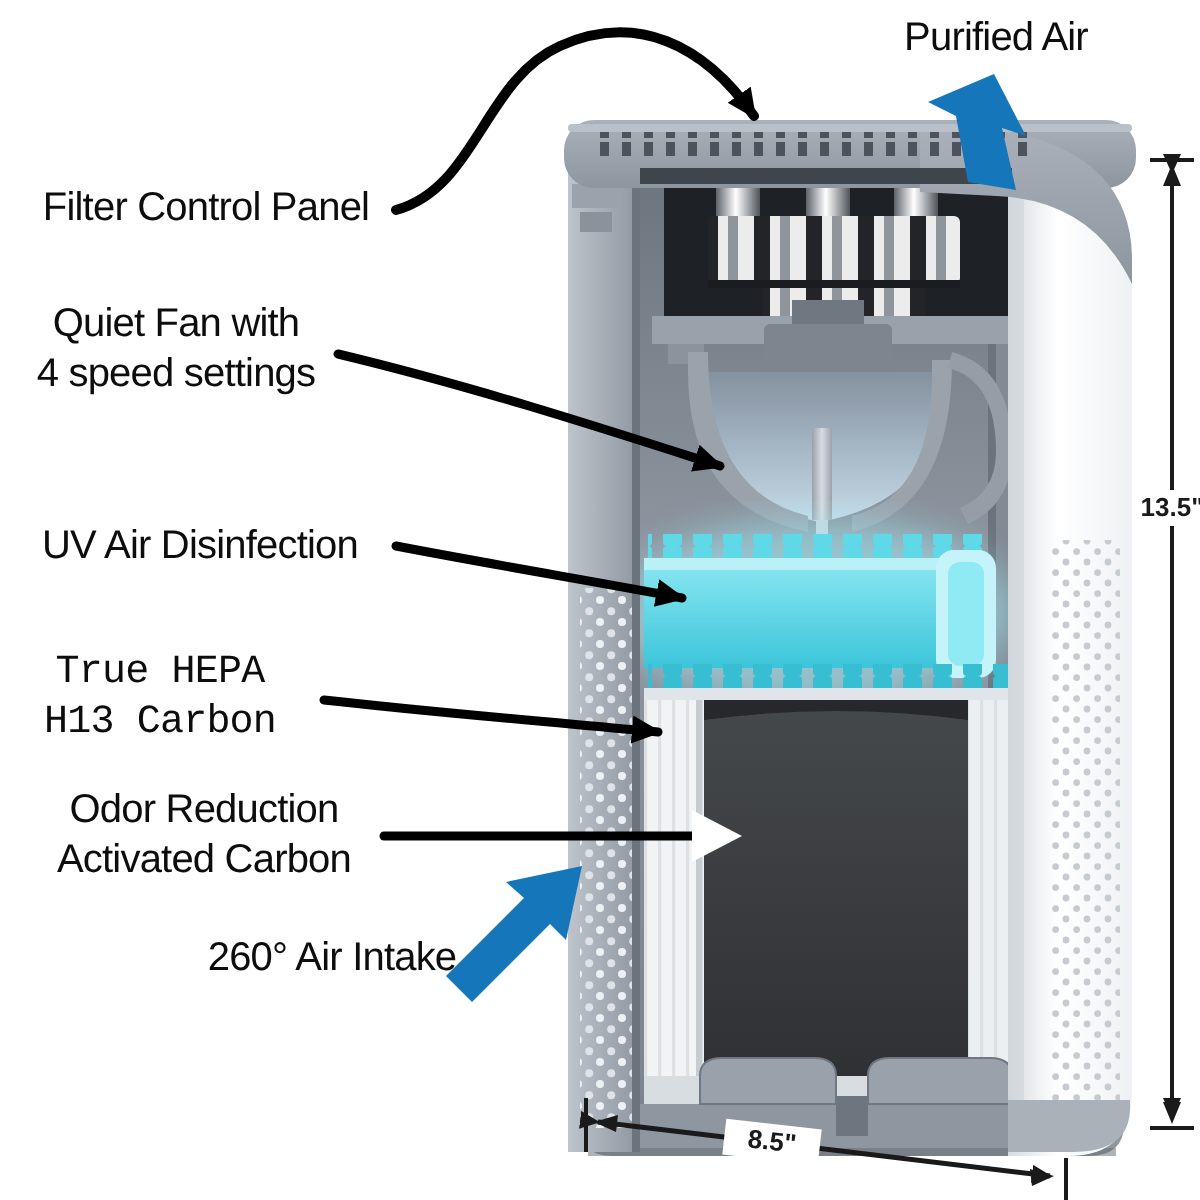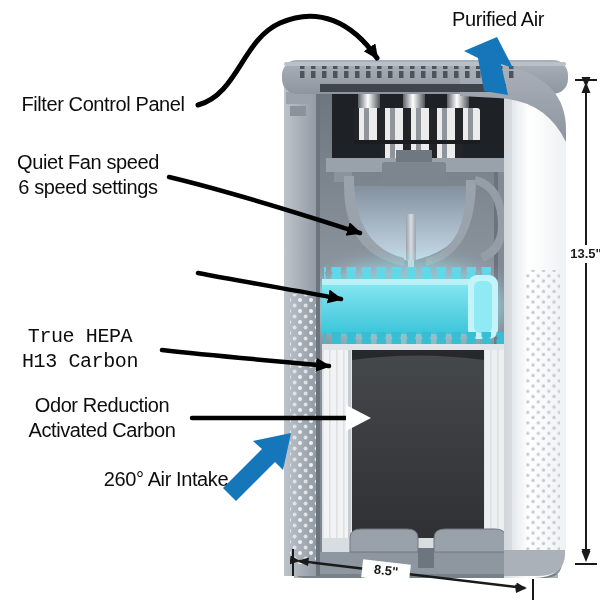--- a/index.html
+++ b/index.html
@@ -230,24 +230,25 @@
         <polygon points="527,588 515,584.5 516,593" fill="#1a1a1a"></polygon>
       </g>
     </g>
   </svg>
 
   <div class="lbl" style="left:442px;top:7px;width:112px;">Purified Air</div>
 
   <div class="lbl" style="left:6px;top:92px;width:194px;">Filter Control Panel</div>
 
   <div class="lbl" style="left:8px;top:150px;width:160px;">
-    <span>Quiet Fan speed</span>
-    <span>6 speed settings</span>
+    <span>Quiet Fan with</span>
+    <span>4 speed settings</span>
   </div>
 
+  <div class="lbl" style="left:10px;top:261px;width:180px;">UV Air Disinfection</div>
 
   <div class="lbl" style="left:20px;top:324px;width:120px;font-family:Liberation Mono, monospace;">
     <span>True HEPA</span>
     <span>H13  Carbon</span>
   </div>
 
   <div class="lbl" style="left:18px;top:393px;width:168px;">
     <span>Odor Reduction</span>
     <span>Activated Carbon</span>
   </div>

